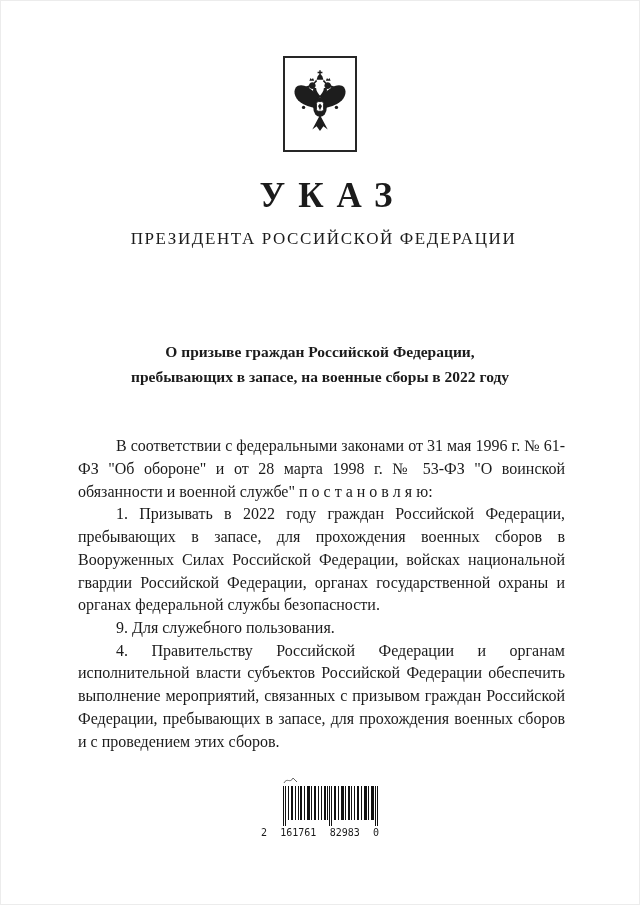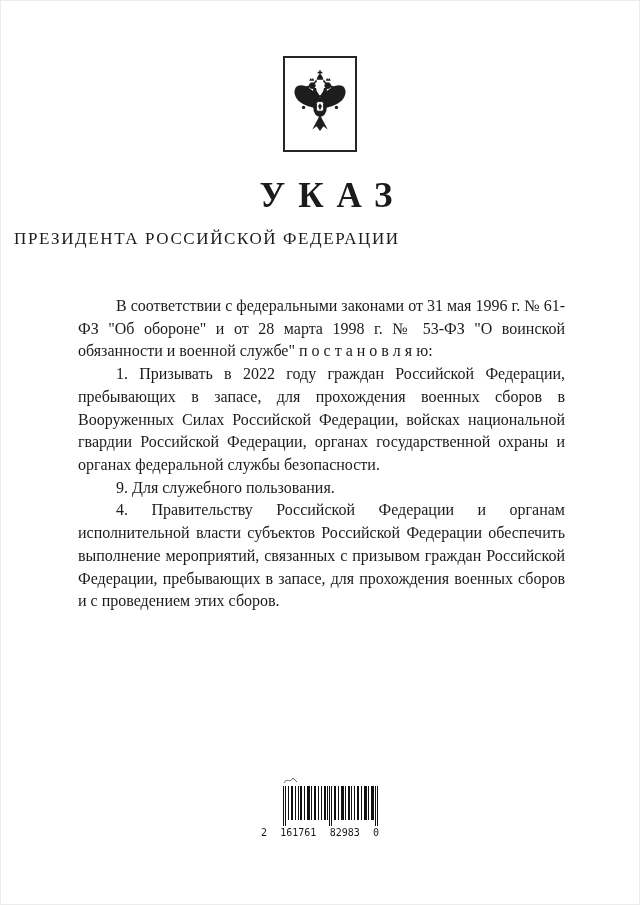--- a/index.html
+++ b/index.html
@@ -25,24 +25,24 @@
   .doc-title {
     margin:24px 0 0;
     text-align:center;
     font-size:35px;
     font-weight:bold;
     letter-spacing:13px;
     padding-left:25px; 
   }
   .doc-subtitle {
     margin-top:13px;
-    text-align:left;
+    text-align:center;
     font-size:17px;
     letter-spacing:1.6px;
-    padding-left:14px;
+    padding-left:7px;
   }
   .doc-heading {
     margin-top:90px;
     text-align:center;
     font-weight:bold;
     font-size:15.5px;
     line-height:1.62;
   }
   .doc-body {
     margin:46px 75px 0 78px;
@@ -99,20 +99,24 @@
       </g>
       <rect x="52.5" y="70" width="15" height="20" rx="4" fill="#ffffff" stroke="#1d1d1d" stroke-width="2"></rect>
       <path d="M60 74 l4 5 -4 9 -4 -9 z" fill="#1d1d1d"></path>
     </svg>
   </div>
 
   <h1 class="doc-title">УКАЗ</h1>
 
   <div class="doc-subtitle">ПРЕЗИДЕНТА РОССИЙСКОЙ ФЕДЕРАЦИИ</div>
 
+  <div class="doc-heading">
+    <div>О призыве граждан Российской Федерации,</div>
+    <div>пребывающих в запасе, на военные сборы в 2022 году</div>
+  </div>
 
   <div class="doc-body">
     <p>В соответствии с федеральными законами от 31 мая 1996 г. № 61-ФЗ "Об обороне" и от 28 марта 1998 г. № 53-ФЗ "О воинской обязанности и военной службе" п о с т а н о в л я ю:</p>
     <p>1. Призывать в 2022 году граждан Российской Федерации, пребывающих в запасе, для прохождения военных сборов в Вооруженных Силах Российской Федерации, войсках национальной гвардии Российской Федерации, органах государственной охраны и органах федеральной службы безопасности.</p>
     <p>9. Для служебного пользования.</p>
     <p>4. Правительству Российской Федерации и органам исполнительной власти субъектов Российской Федерации обеспечить выполнение мероприятий, связанных с призывом граждан Российской Федерации, пребывающих в запасе, для прохождения военных сборов и с проведением этих сборов.</p>
   </div>
 
   <div class="barcode-wrap">
     <svg class="micro-mark" width="18" height="9" viewBox="0 0 18 9" aria-hidden="true">

